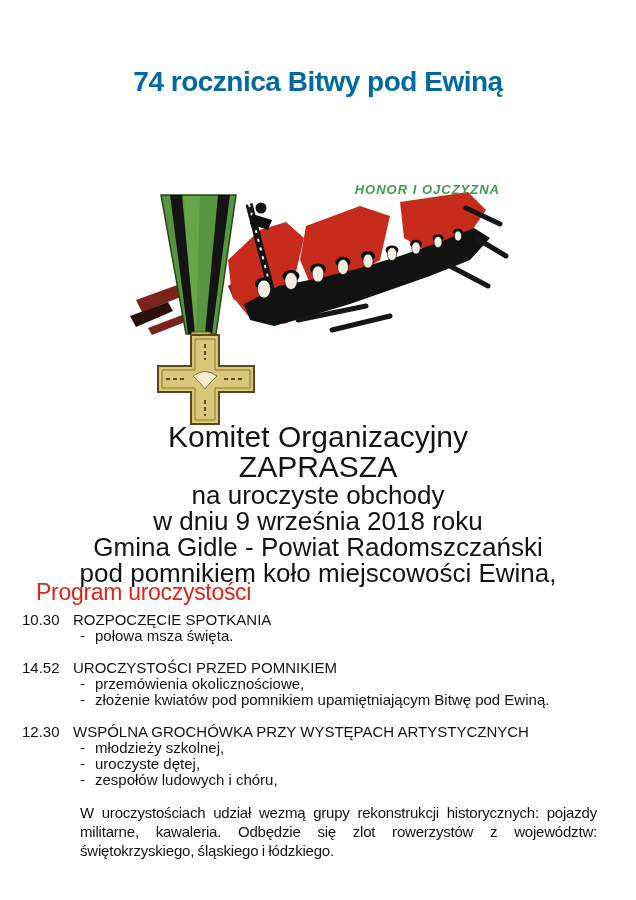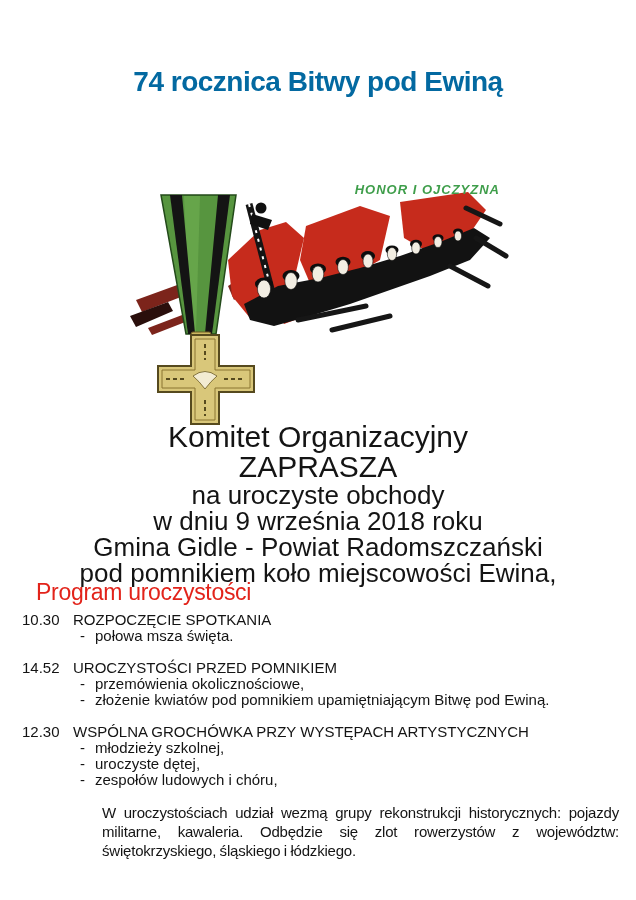--- a/index.html
+++ b/index.html
@@ -71,21 +71,21 @@
   }
   .time { flex: none; width: 51px; }
   .etitle { flex: 1; }
   .item {
     display: flex;
     margin-left: 80px;
     line-height: 16px;
   }
   .bullet { flex: none; width: 15px; }
   .note {
-    margin: 12px 0 0 102px;
+    margin: 12px 0 0 80px;
     width: 517px;
     text-align: justify;
     line-height: 19px;
     letter-spacing: -0.2px;
     word-spacing: -0.5px;
   }
 </style>
 </head>
 <body>
 

